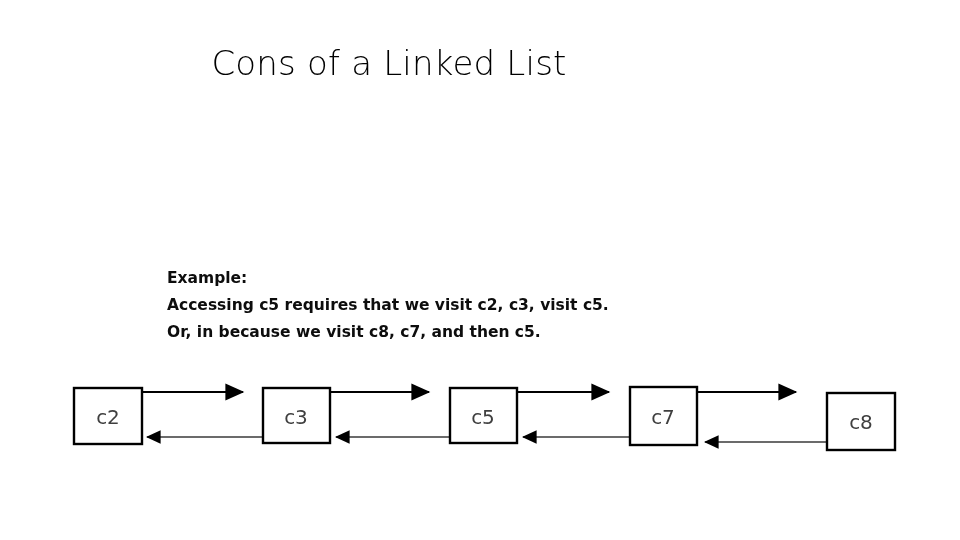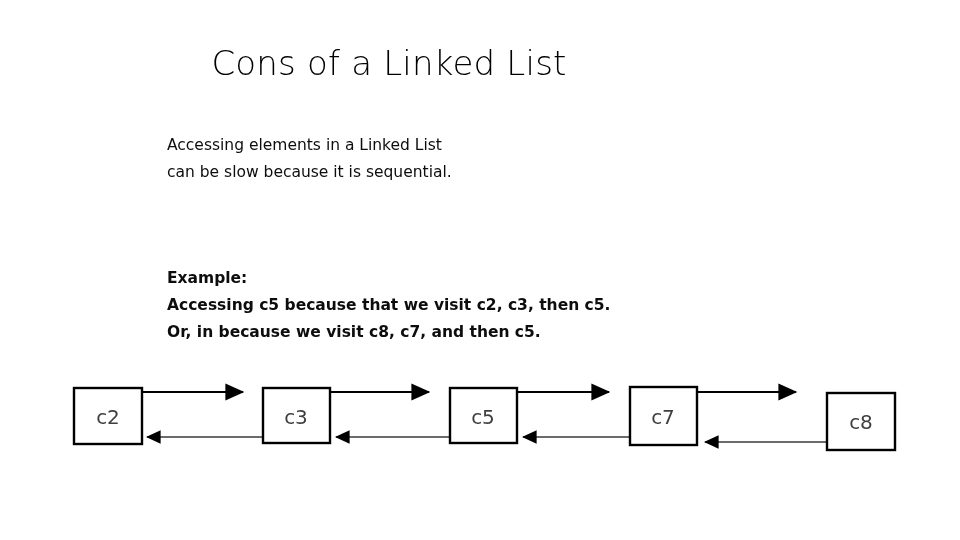--- a/index.html
+++ b/index.html
@@ -67,28 +67,24 @@
     display: block;
   }
 </style>
 </head>
 <body>
 
 <div id="slide">
 
   <div id="slide-title">Cons of a Linked List</div>
 
-  <div class="body-block" id="intro-block">
-    <span class="body-line">Accessing elements in a Linked List</span>
-    <span class="body-line">can be slow because it is sequential.</span>
-  </div>
 
   <div class="body-block" id="example-block">
     <span class="body-line">Example:</span>
-    <span class="body-line">Accessing c5 because that we visit c2, c3, then c5.</span>
+    <span class="body-line">Accessing c5 requires that we visit c2, c3, visit c5.</span>
     <span class="body-line">Or, in because we visit c8, c7, and then c5.</span>
   </div>
 
   <div id="diagram">
     <svg width="960" height="100" viewBox="0 0 960 100" xmlns="http://www.w3.org/2000/svg">
       <defs>
         <marker id="arrow-right" markerWidth="9" markerHeight="9" refX="8" refY="4.5" orient="auto" markerUnits="strokeWidth">
           <path d="M0,0.6 L8.6,4.5 L0,8.4 z" fill="#000000"></path>
         </marker>
         <marker id="arrow-left" markerWidth="9" markerHeight="9" refX="8" refY="4.5" orient="auto" markerUnits="strokeWidth">

